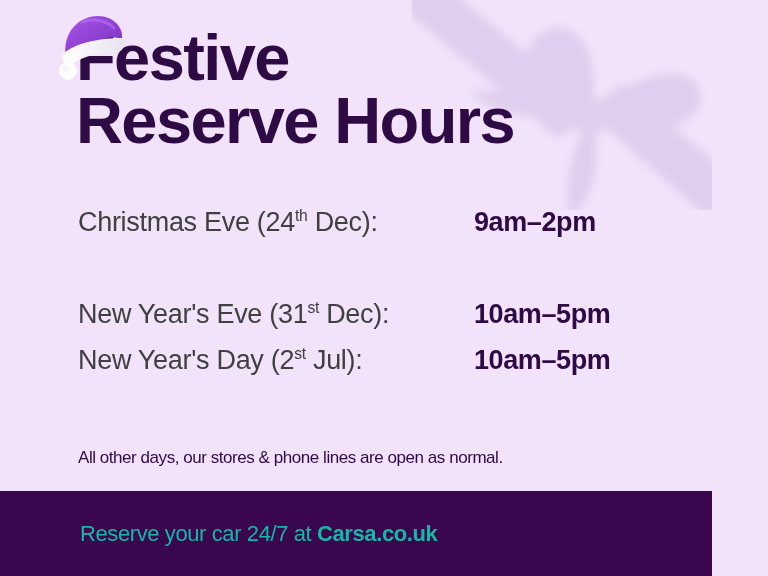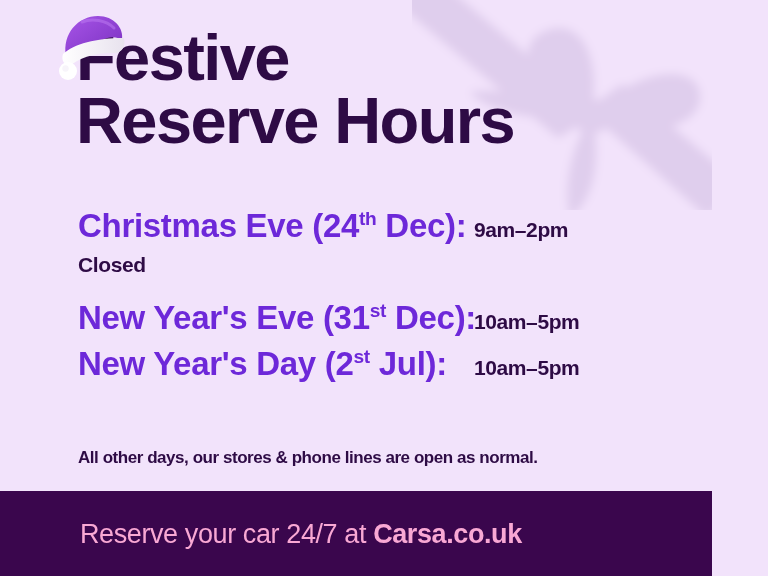--- a/index.html
+++ b/index.html
@@ -67,69 +67,69 @@
     z-index: 2;
   }
   .row {
     display: flex;
     align-items: baseline;
     height: 46px;
   }
   .row-day {
     width: 396px;
     flex: 0 0 396px;
-    color: #6d28d9;
-    font-size: 33px;
-    font-weight: 700;
+    color: #404040;
+    font-size: 27px;
+    font-weight: 400;
     letter-spacing: -0.3px;
     white-space: nowrap;
   }
   .row-day sup {
     font-size: 0.58em;
     vertical-align: super;
     line-height: 0;
   }
   .row-hours {
     color: #2e0b45;
-    font-size: 21px;
+    font-size: 27px;
     font-weight: 700;
     letter-spacing: -0.4px;
     white-space: nowrap;
   }
 
   
   .footnote {
     position: absolute;
     left: 78px;
     top: 448px;
     z-index: 2;
     color: #2e0b45;
     font-size: 17px;
-    font-weight: 700;
+    font-weight: 400;
     letter-spacing: -0.45px;
     white-space: nowrap;
   }
 
   
   .footer {
     position: absolute;
     left: 0;
     right: 0;
     top: 491px;
     height: 85px;
     background: #3a064d;
     z-index: 4;
   }
   .footer-text {
     position: absolute;
     left: 80px;
     top: 50%;
     transform: translateY(-50%);
-    color: #f9a8d4;
-    font-size: 27px;
+    color: #14b8a6;
+    font-size: 22px;
     font-weight: 400;
     letter-spacing: -0.4px;
     white-space: nowrap;
   }
   .footer-text .brand {
     font-weight: 700;
   }
 </style>
 </head>
 <body>
@@ -215,21 +215,20 @@
   </div>
 
   <div class="schedule">
 
     <div class="row">
       <div class="row-day"><span>Christmas Eve (24</span><sup>th</sup><span> Dec):</span></div>
       <div class="row-hours">9am–2pm</div>
     </div>
 
     <div class="row">
-      <div class="row-hours">Closed</div>
     </div>
 
 
     <div class="row">
       <div class="row-day"><span>New Year's Eve (31</span><sup>st</sup><span> Dec):</span></div>
       <div class="row-hours">10am–5pm</div>
     </div>
 
     <div class="row">
       <div class="row-day"><span>New Year's Day (2</span><sup>st</sup><span> Jul):</span></div>

